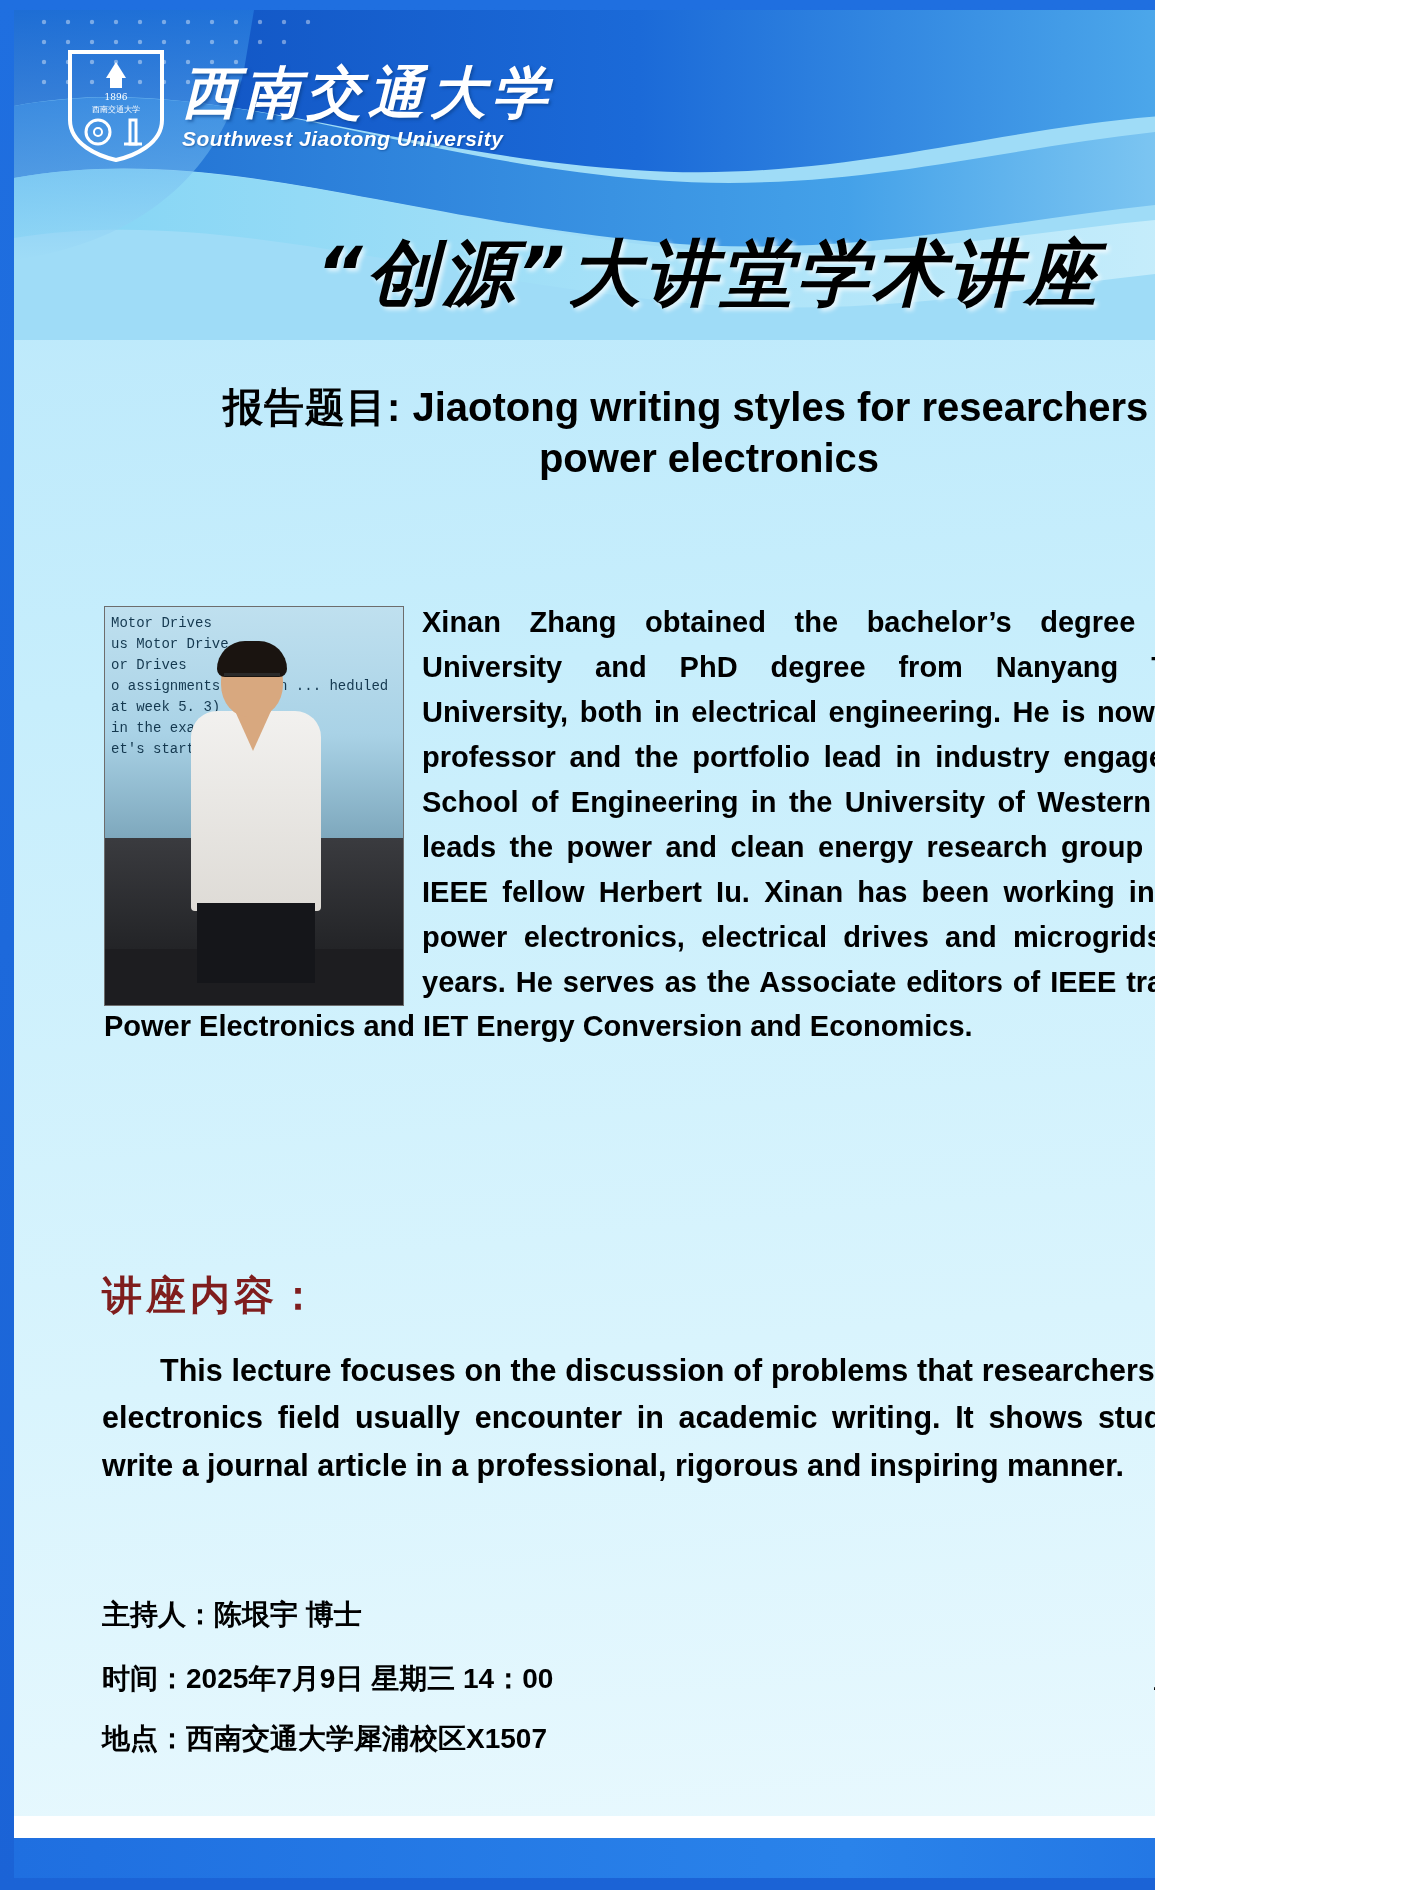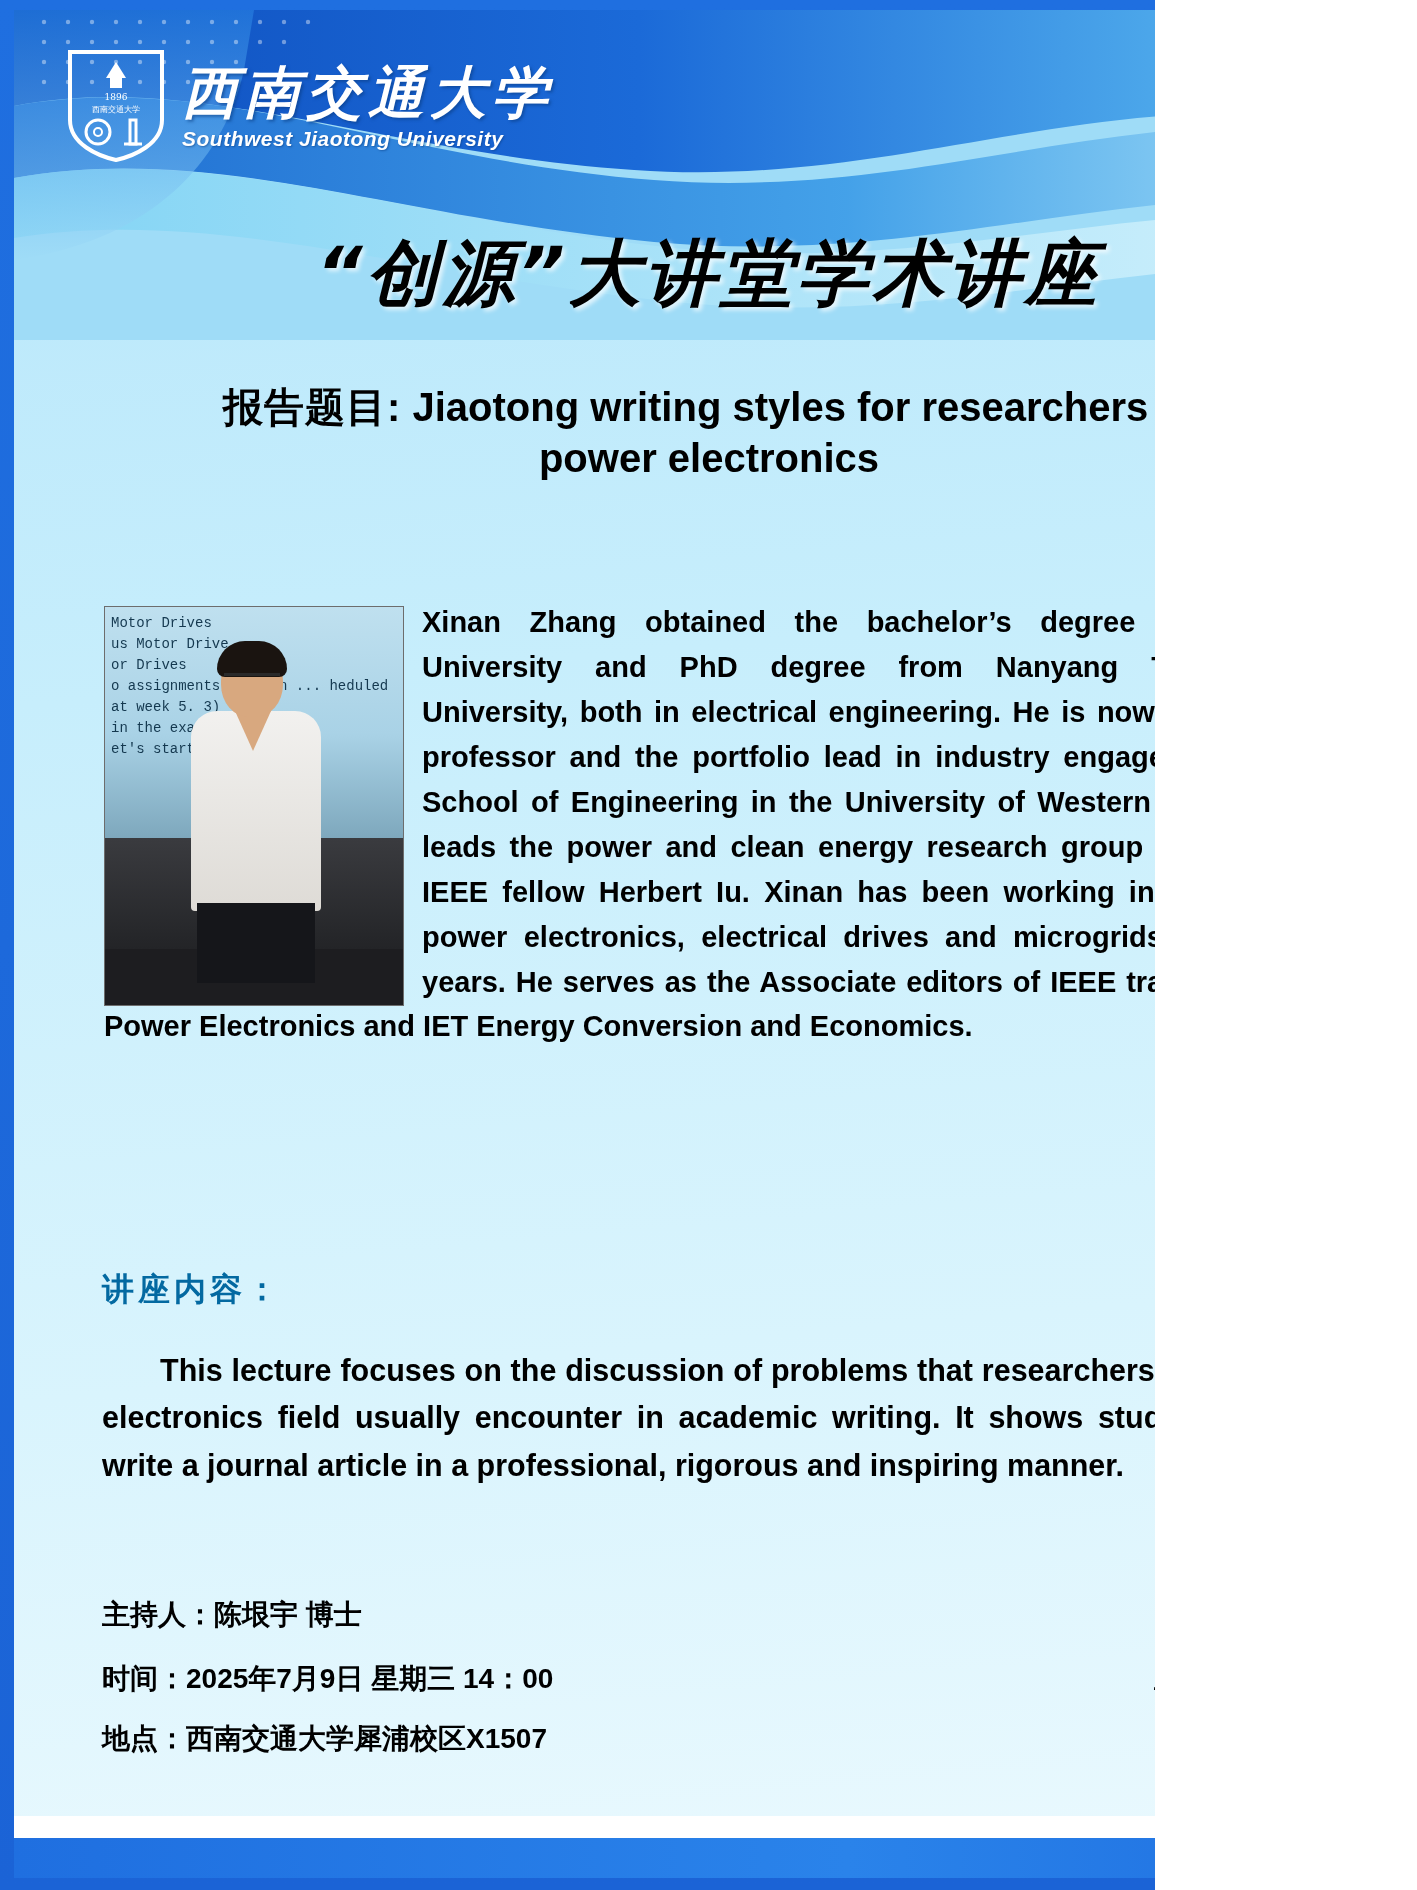--- a/index.html
+++ b/index.html
@@ -253,23 +253,23 @@
   }
   .bio .float-sp {
     float: left;
     width: 318px;
     height: 404px;
   }
   .section-head {
     position: absolute;
     left: 88px;
     top: 1258px;
-    font-size: 32px;
-    font-weight: bold;
-    color: #0369a1;
+    font-size: 40px;
+    font-weight: bold;
+    color: #7f1d1d;
     letter-spacing: 4px;
     z-index: 4;
   }
   .lecture {
     position: absolute;
     left: 88px;
     top: 1337px;
     width: 1242px;
     font-size: 30.5px;
     font-weight: bold;

